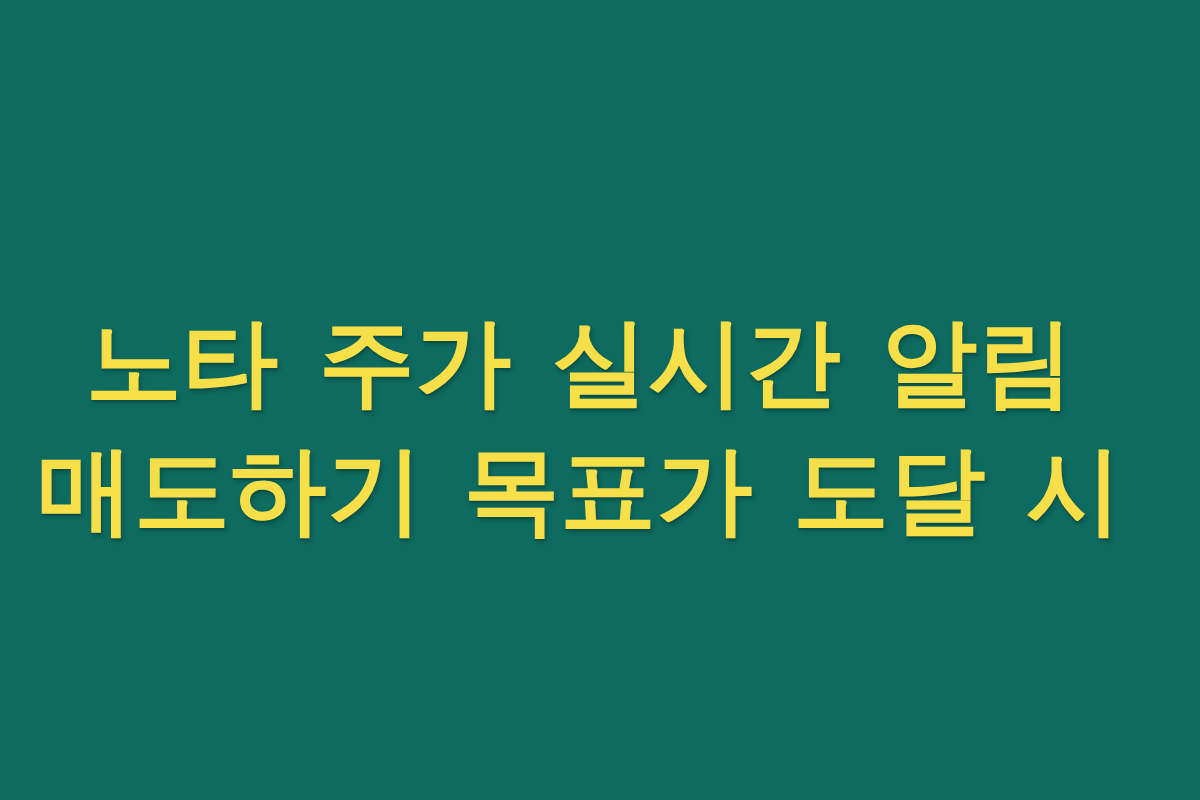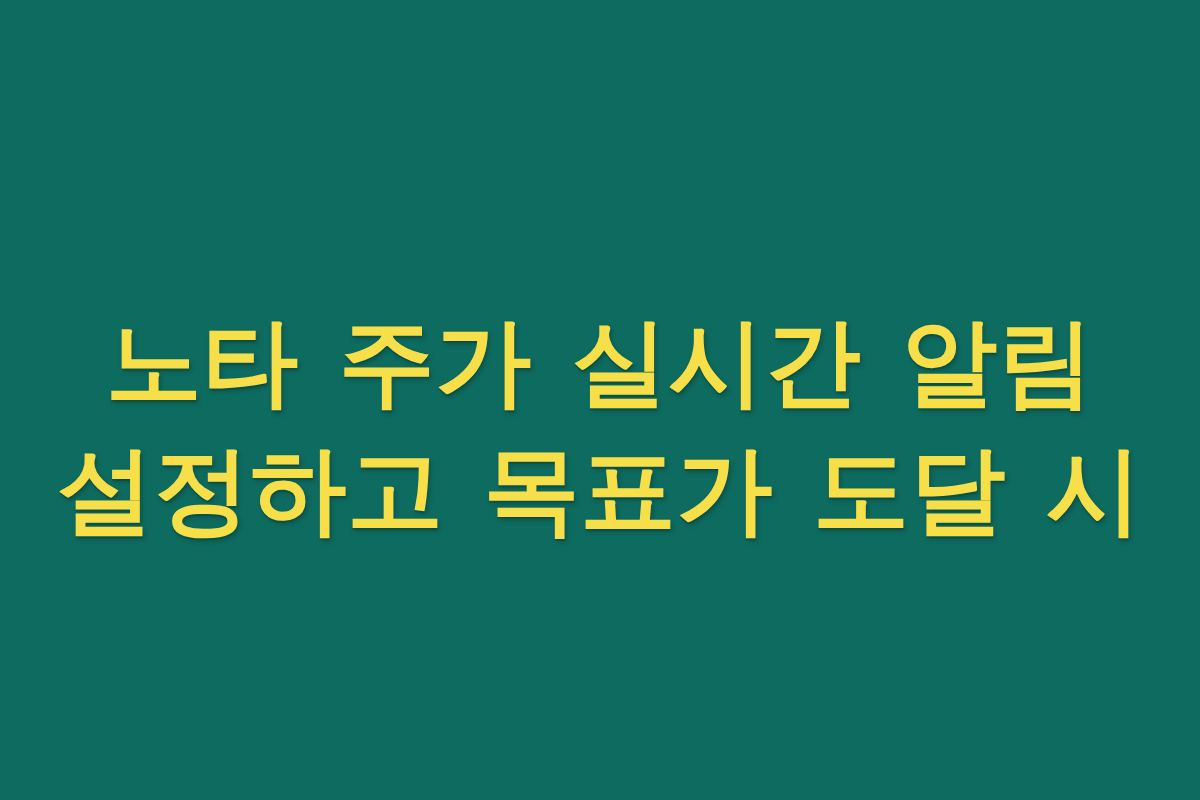--- a/index.html
+++ b/index.html
@@ -11,21 +11,20 @@
     overflow: hidden;
   }
 
   #banner {
     position: relative;
     width: 1200px;
     height: 800px;
     background: #0e6b60;
     display: flex;
     align-items: center;
-    justify-content: center;
     box-sizing: border-box;
     
     padding-top: 52px;
   }
 
   #headline {
     width: 1160px;
     margin: 0;
     text-align: center;
     font-family: "DejaVu Sans", "Liberation Sans", sans-serif;
@@ -48,18 +47,18 @@
 </style>
 </head>
 <body>
 
 <div id="banner" style="background: rgb(14, 107, 96);">
 
   <h1 id="headline" style="color: rgb(247, 223, 74);">
 
     <span class="line">노타 주가 실시간 알림</span>
 
-    <span class="line">설정하고 목표가 도달 시</span>
+    <span class="line">매도하기 목표가 도달 시</span>
 
 
   </h1>
 
 </div>
 
 </body></html>

